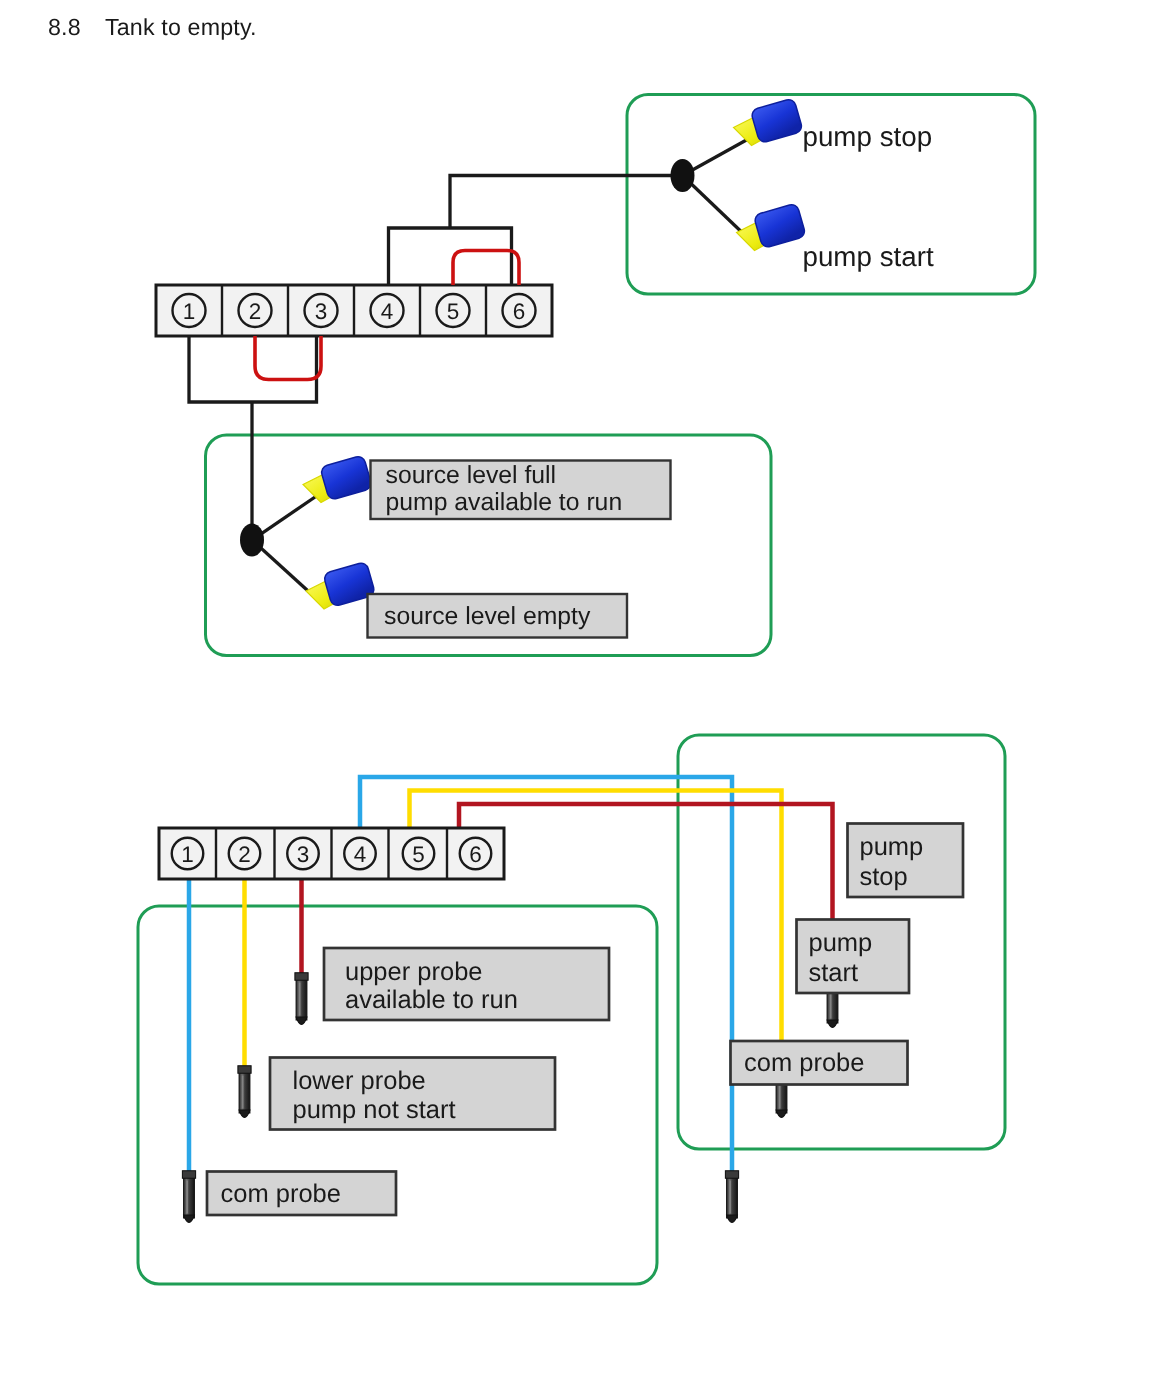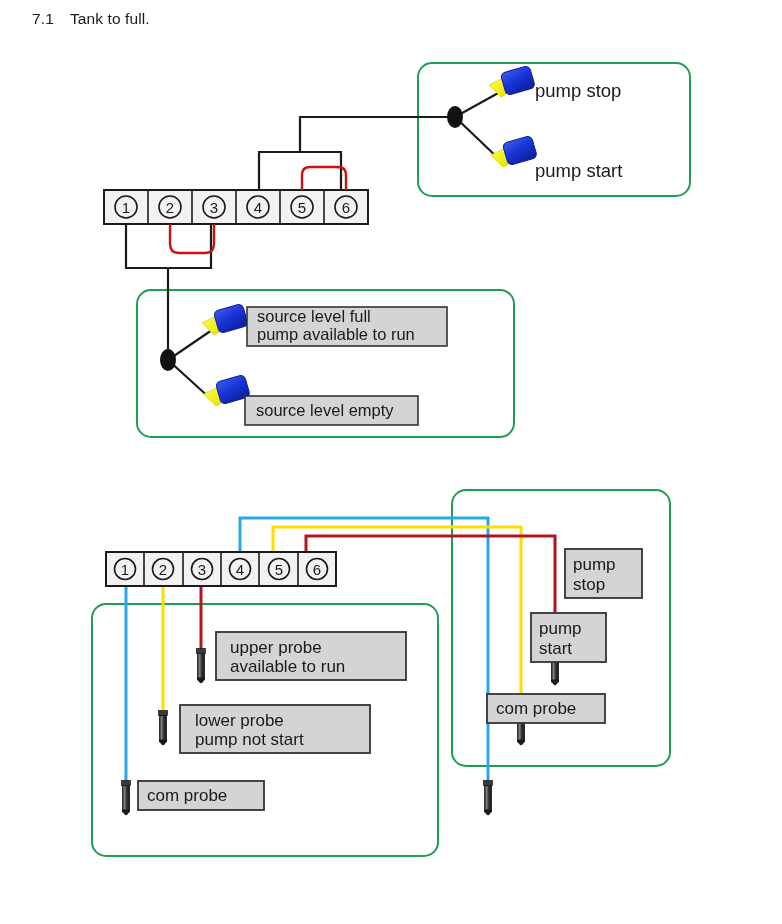--- a/index.html
+++ b/index.html
@@ -54,21 +54,21 @@
   }
   .box-label-sm {
     font-size: 17px;
   }
 </style>
 </head>
 <body>
 
 <div id="page">
 
-  <div class="heading"><span class="num">7.1</span><span>Tank to full.</span></div>
+  <div class="heading"><span class="num">8.8</span><span>Tank to empty.</span></div>
 
   <svg id="diagram" width="782" height="924" viewBox="0 0 782 924">
     <defs>
       <linearGradient id="probeGrad" x1="0" y1="0" x2="1" y2="0">
         <stop offset="0%" stop-color="#2b2b2b"></stop>
         <stop offset="28%" stop-color="#6e6e6e"></stop>
         <stop offset="55%" stop-color="#3a3a3a"></stop>
         <stop offset="100%" stop-color="#141414"></stop>
       </linearGradient>
       <linearGradient id="floatGrad" x1="0" y1="0" x2="0.4" y2="1">

